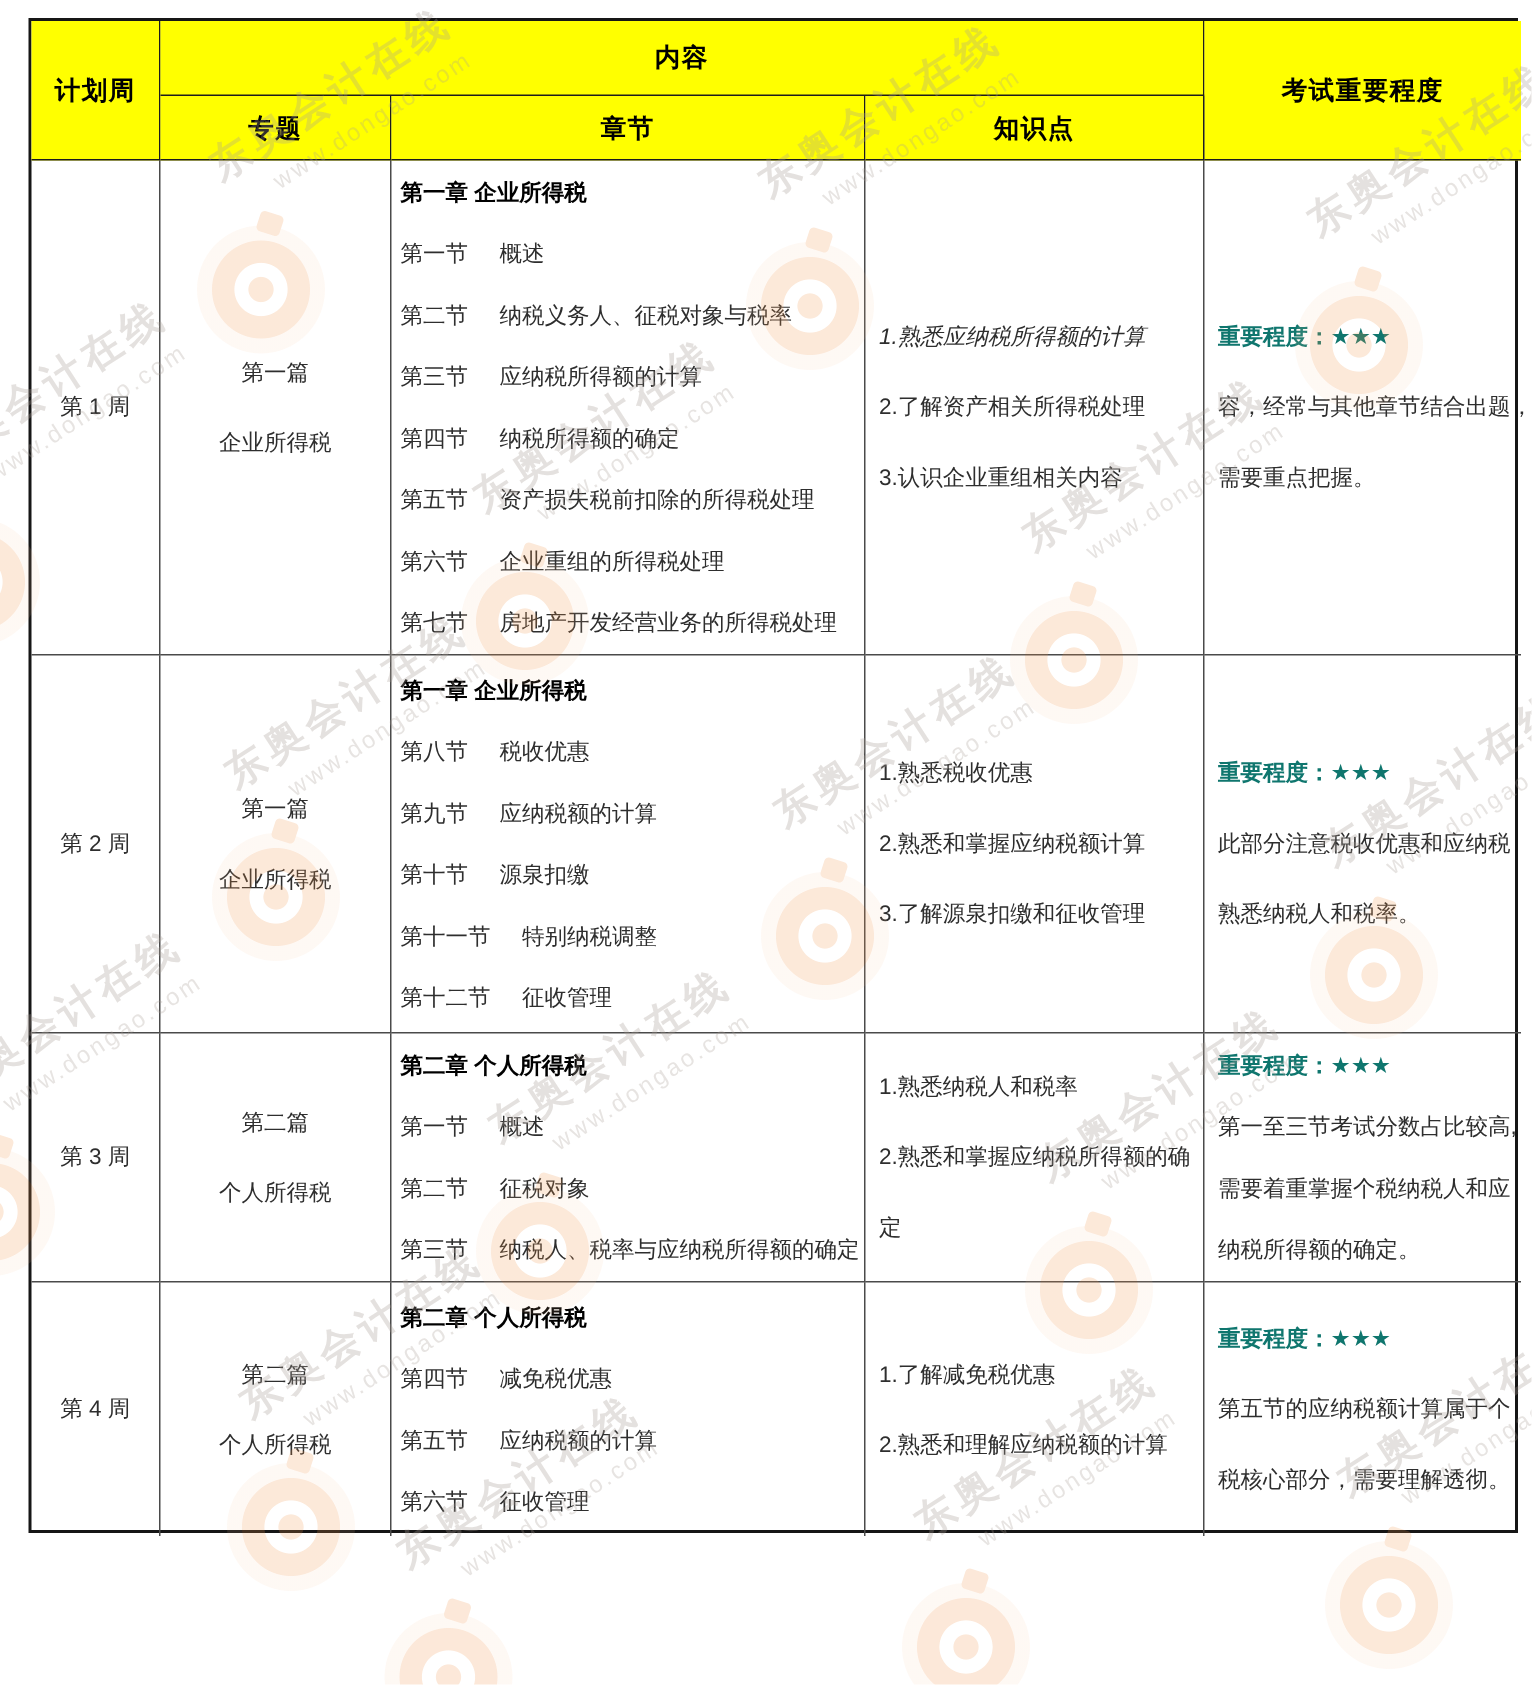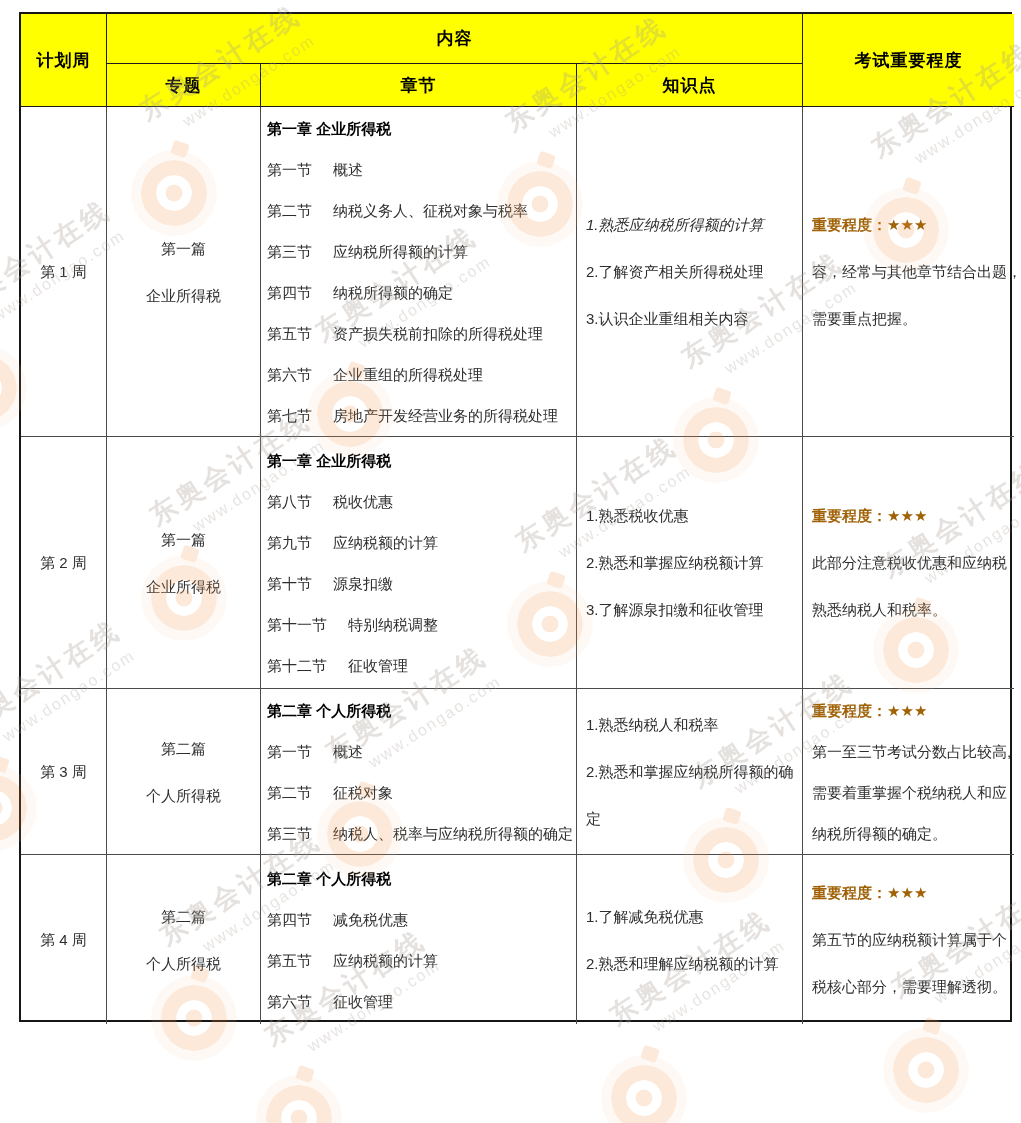--- a/index.html
+++ b/index.html
@@ -47,21 +47,21 @@
   .week-cell{align-items:center;}
   .topic-cell{align-items:center;text-align:center;}
   .topic-line{line-height:47px;white-space:nowrap;}
   .chapter-cell{padding-left:6px;}
   .ch-title{font-weight:bold;color:#000;line-height:41px;white-space:nowrap;}
   .sec-line{line-height:41px;white-space:nowrap;}
   .sec-no{display:inline-block;margin-right:21px;}
   .knowledge-cell{padding-left:9px;padding-right:2px;}
   .kn-line{white-space:nowrap;}
   .importance-cell{padding-left:9px;padding-right:4px;}
-  .imp-title{font-weight:bold;color:#a16207;white-space:nowrap;}
+  .imp-title{font-weight:bold;color:#0f766e;white-space:nowrap;}
   .imp-line{white-space:nowrap;}
 
   
   .watermark-layer{position:absolute;inset:0;z-index:2;pointer-events:none;}
   .wm-unit{position:absolute;width:220px;height:170px;opacity:.55;}
   .wm-rot{
     position:absolute;left:34px;top:14px;
     transform:rotate(-33deg);transform-origin:left bottom;
   }
   .wm-text{

